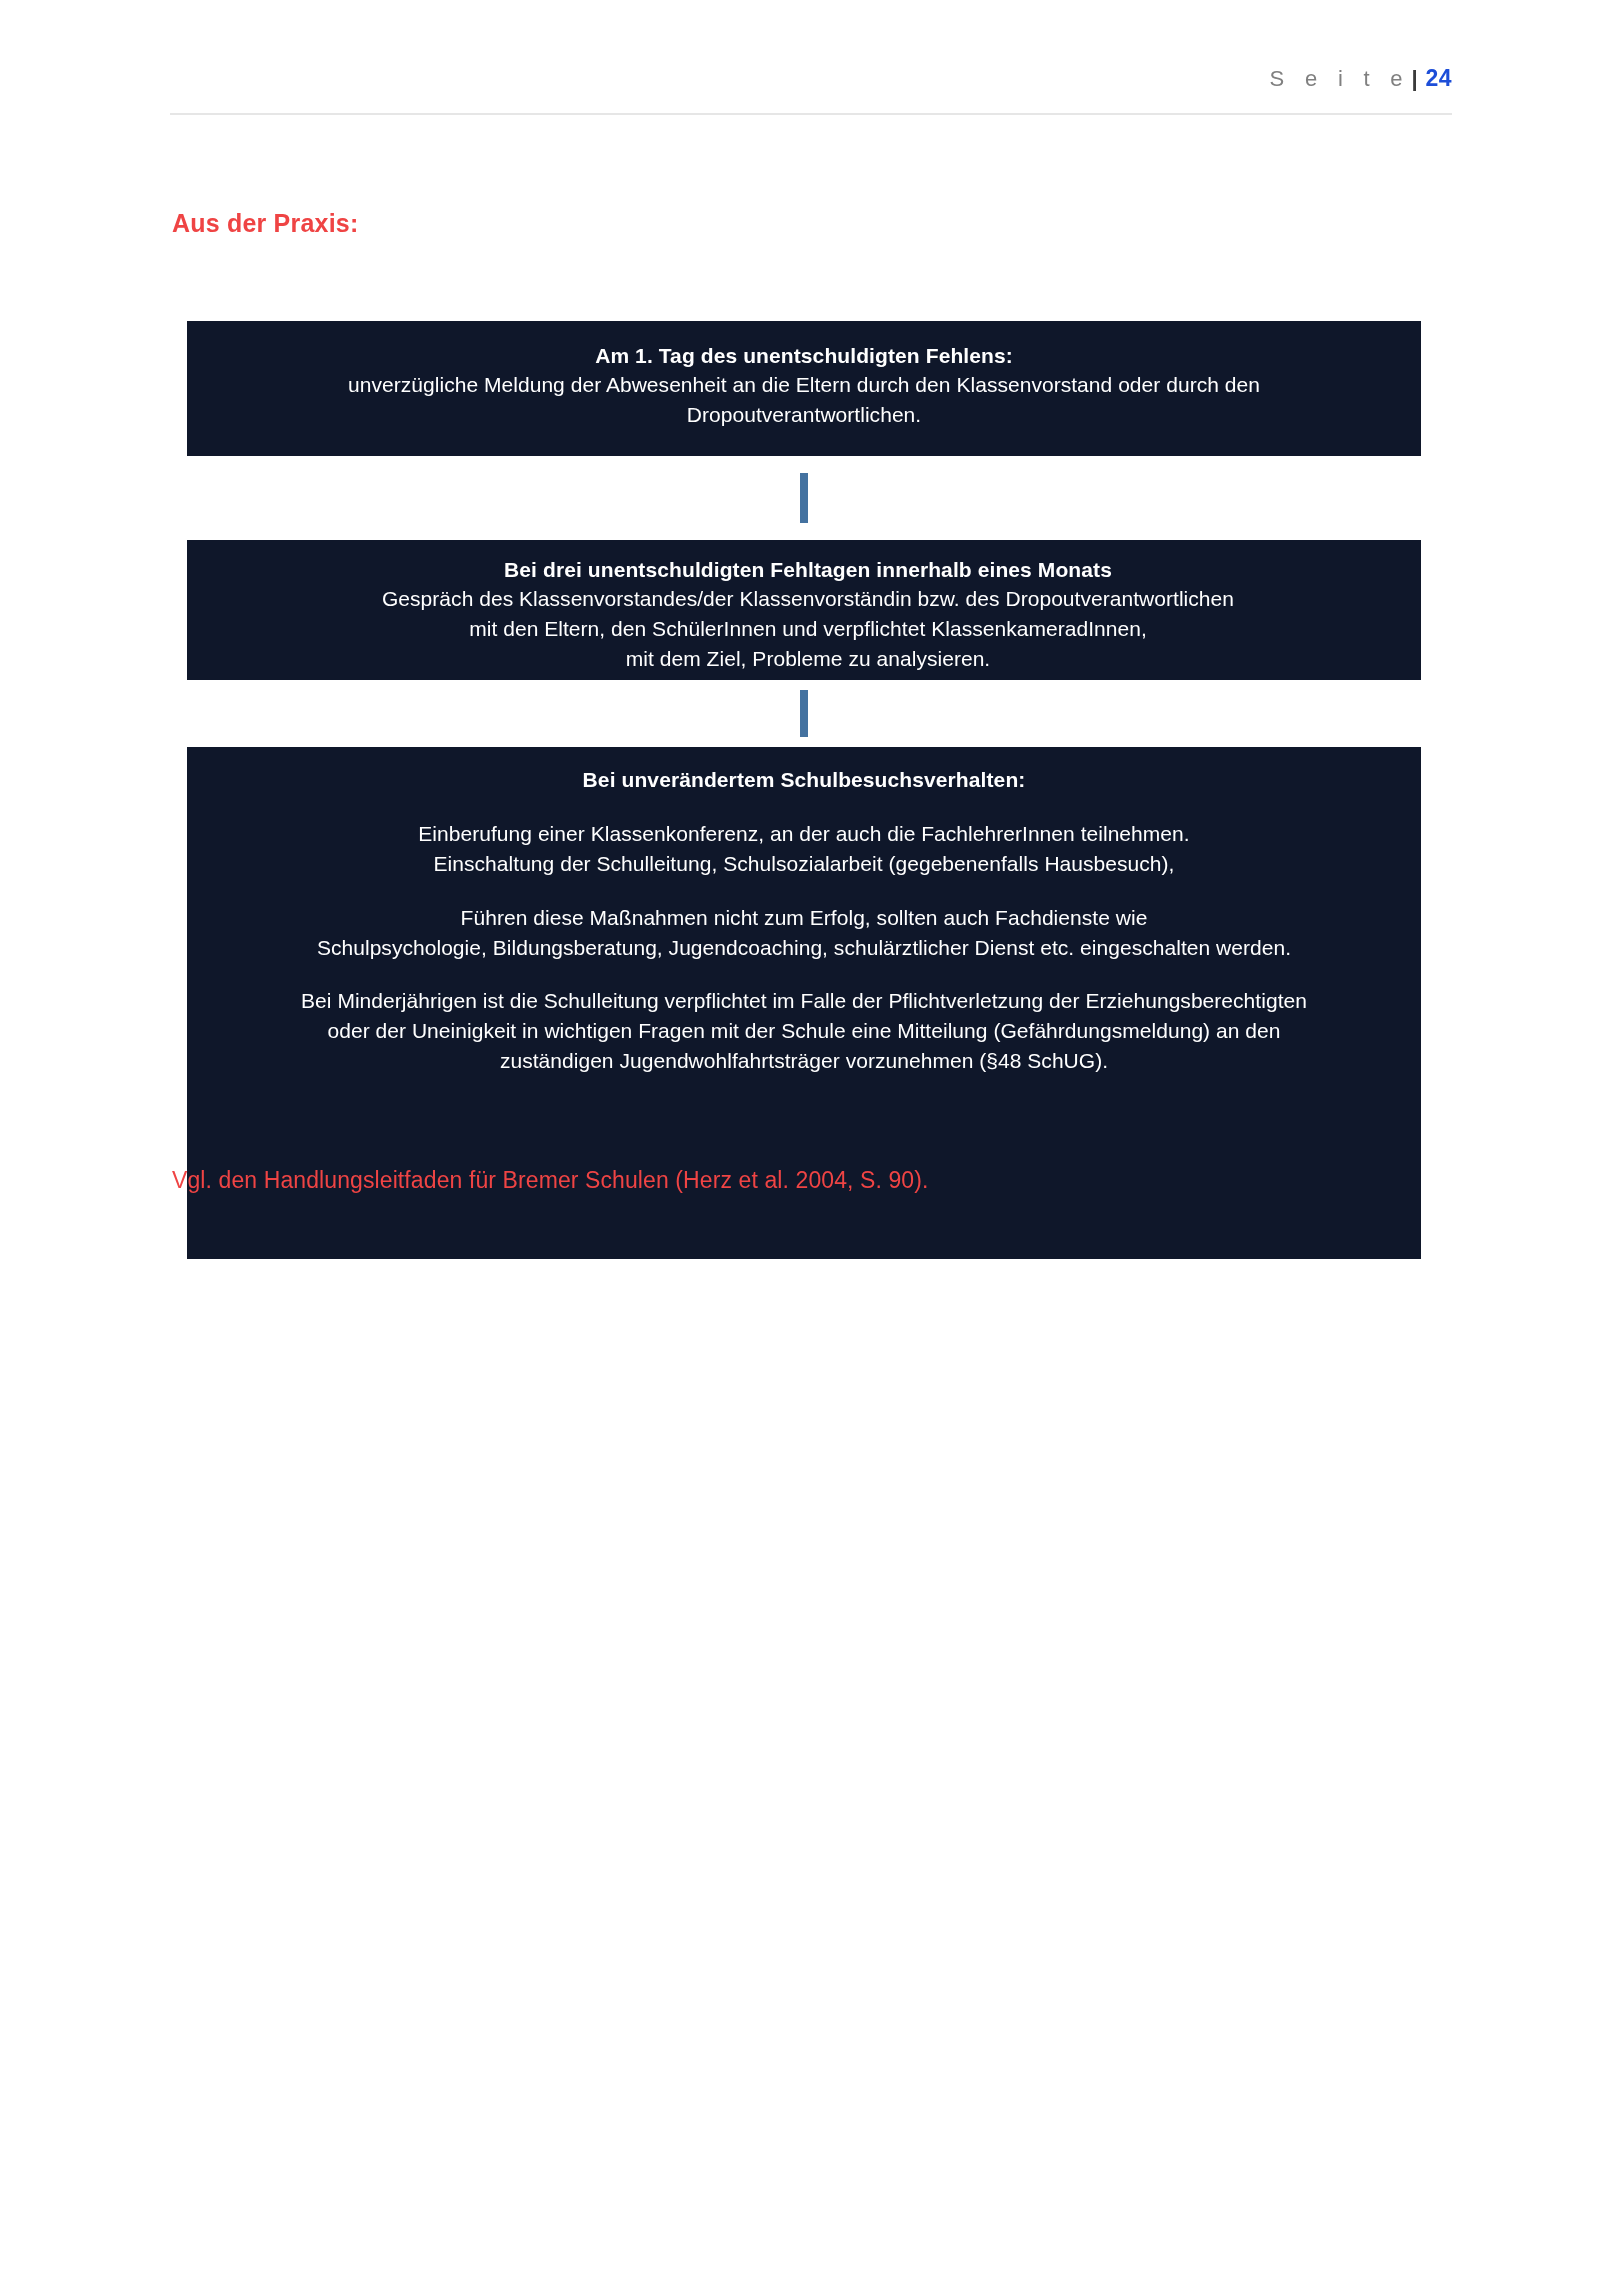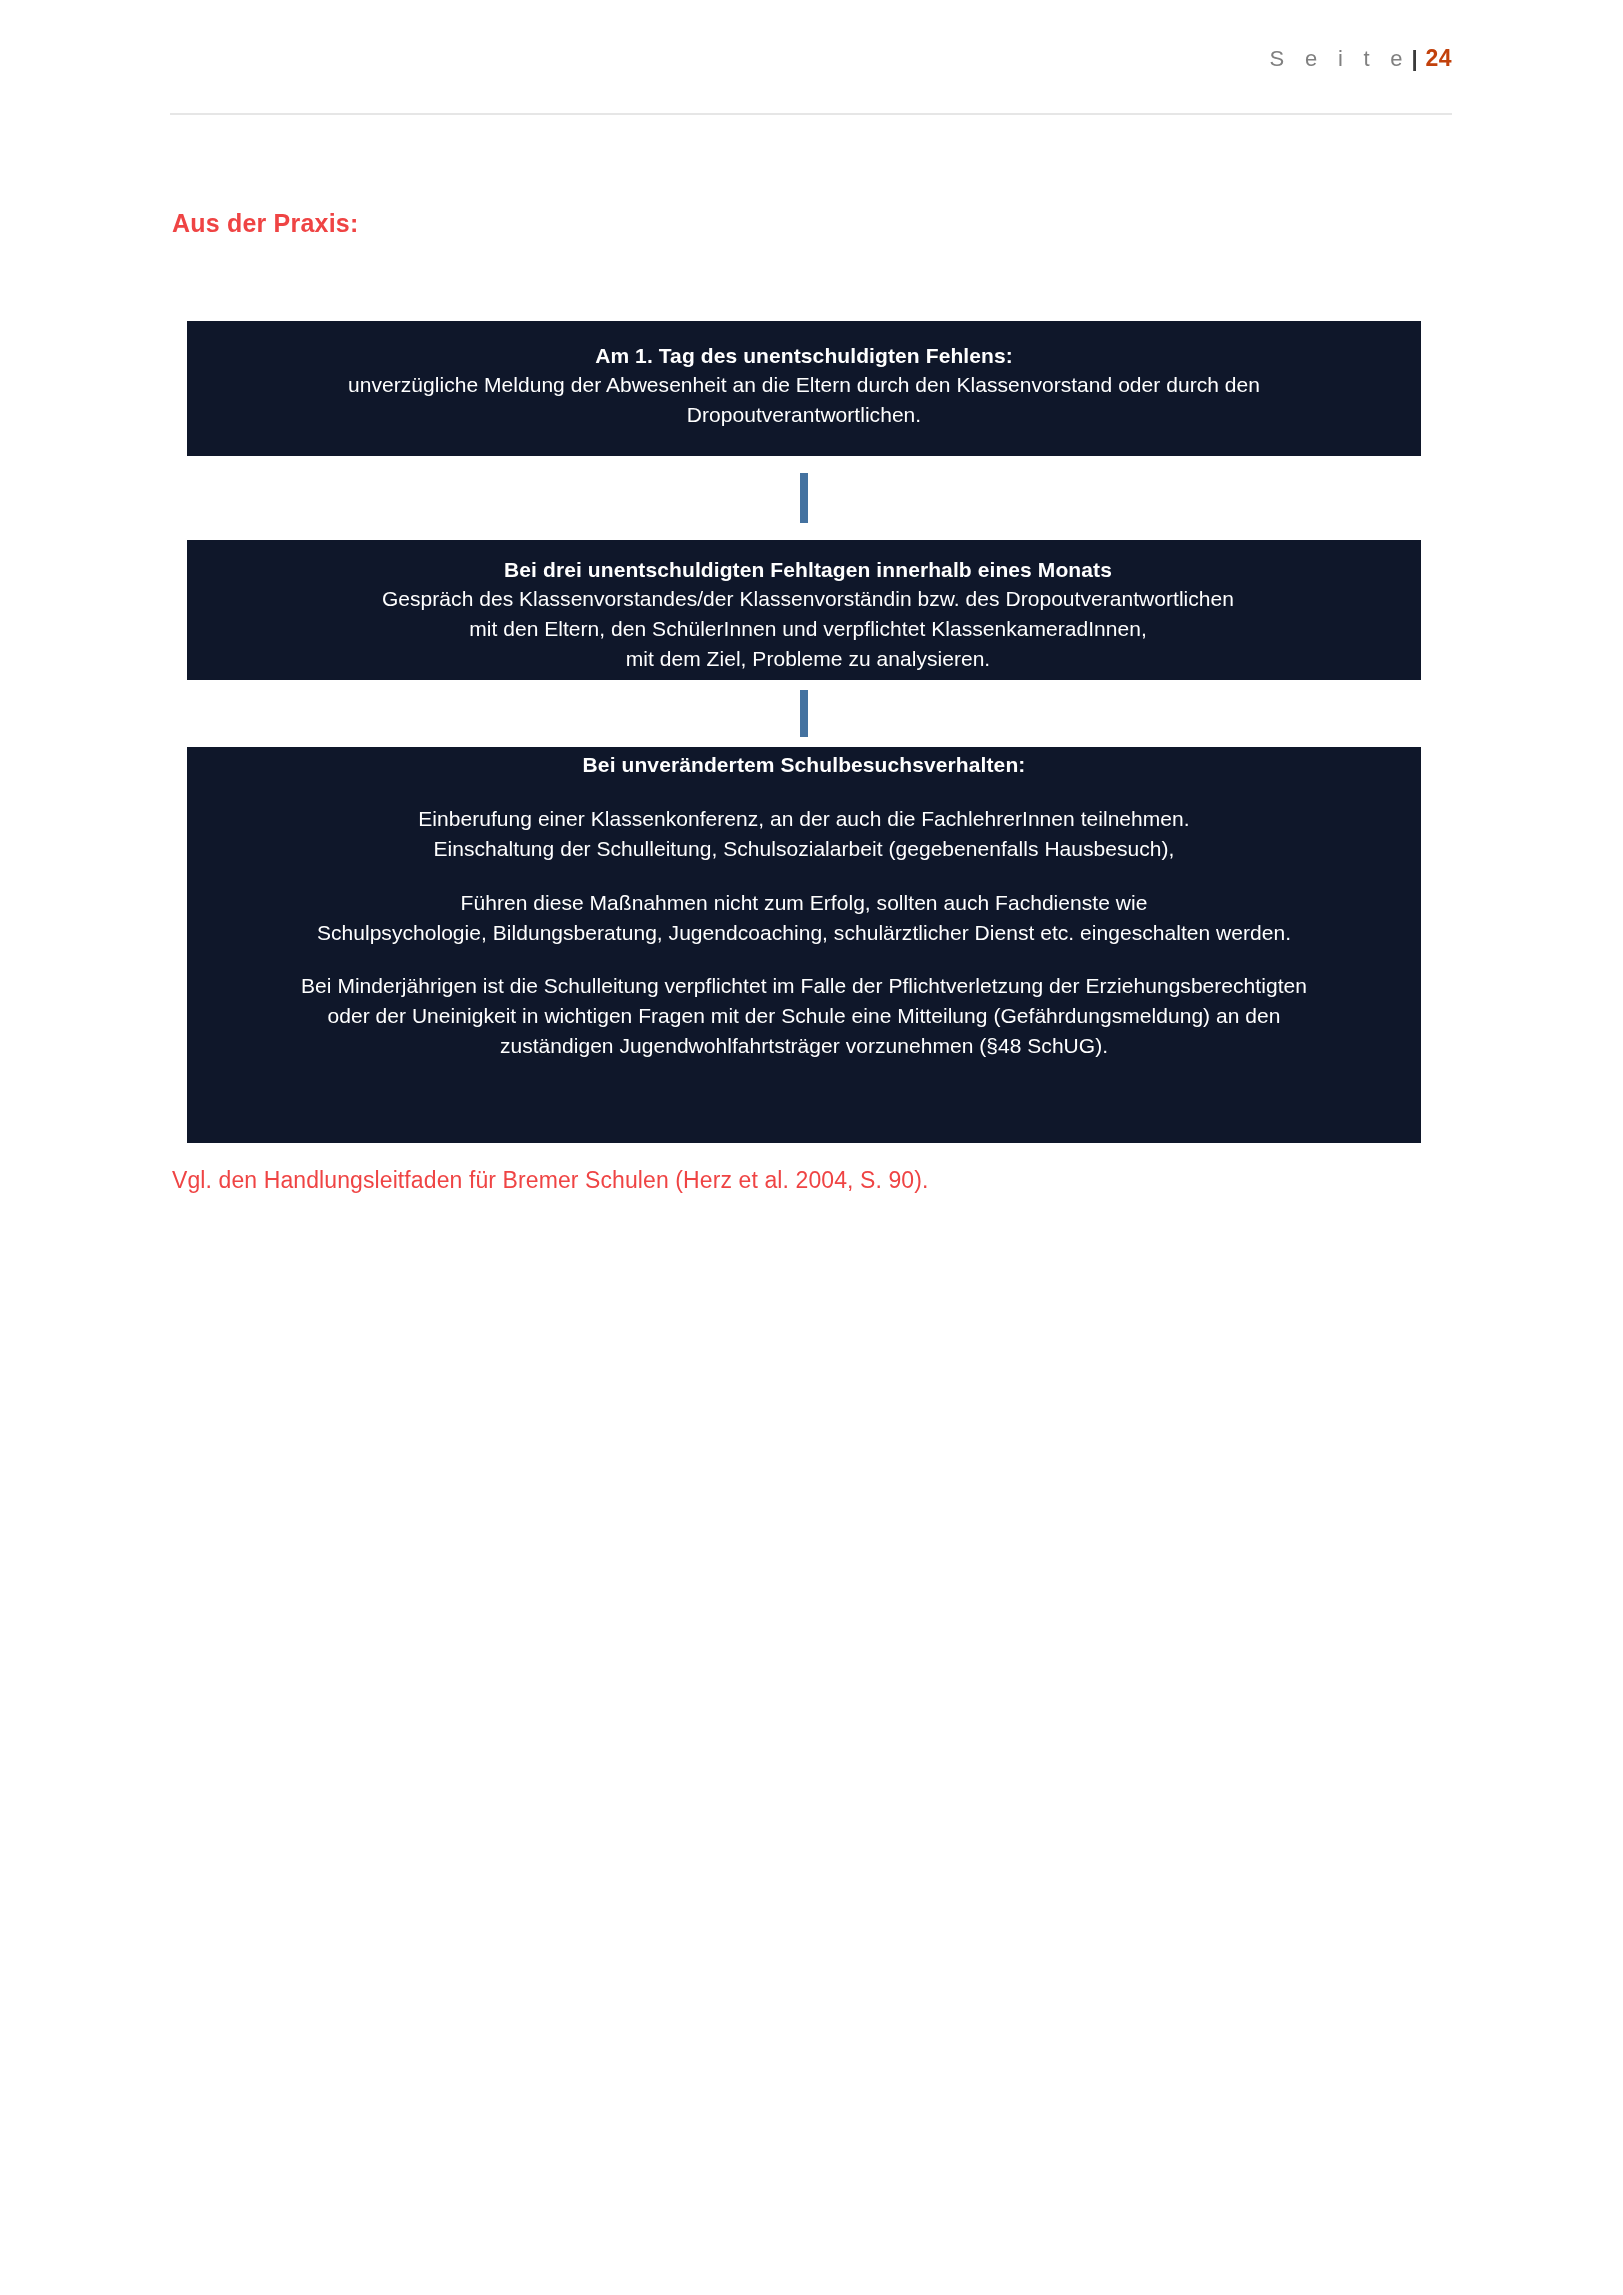--- a/index.html
+++ b/index.html
@@ -44,23 +44,24 @@
   }
   .header-sep {
     font-size: 22px;
     color: #3b3b3b;
     font-weight: bold;
     margin-left: 1.6px;
     margin-right: 8px;
   }
   .header-pagenum {
     font-size: 23px;
-    color: #c2410c;
+    color: #1d4ed8;
     font-weight: bold;
     letter-spacing: 0.4px;
+    margin-top: 20px;
   }
   .header-rule {
     position: absolute;
     left: 0;
     top: 68px;
     width: 1282px;
     height: 1.6px;
     background: #e6e6e6;
   }
 
@@ -85,21 +86,21 @@
   .flow-box {
     box-sizing: border-box;
     width: 1234px;
     background: #0f172a;
     color: #ffffff;
     text-align: center;
     padding: 18px 28px 18px 28px;
   }
   .flow-box.box-1 { height: 135px; padding-top: 19.5px; }
   .flow-box.box-2 { height: 140px; padding-top: 14.6px; padding-left: 36px; }
-  .flow-box.box-3 { height: 396px; padding-top: 3px; }
+  .flow-box.box-3 { height: 512px; padding-top: 18px; }
 
   .flow-title {
     font-size: 21px;
     font-weight: bold;
     line-height: 1.42;
     letter-spacing: 0.1px;
   }
   .flow-text {
     font-size: 21px;
     font-weight: normal;

